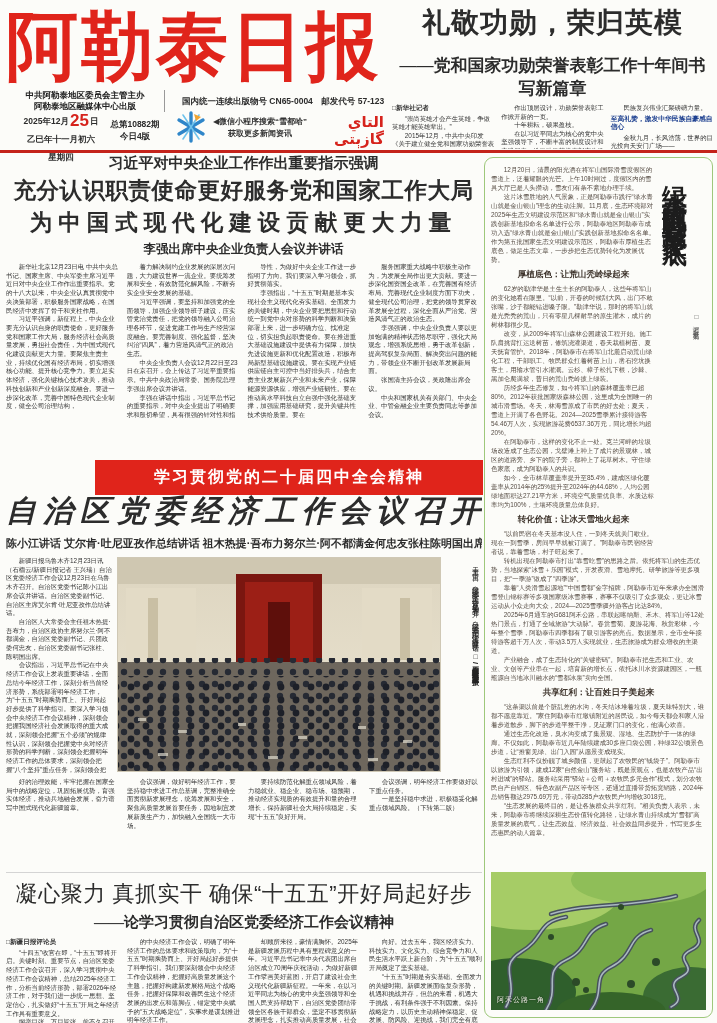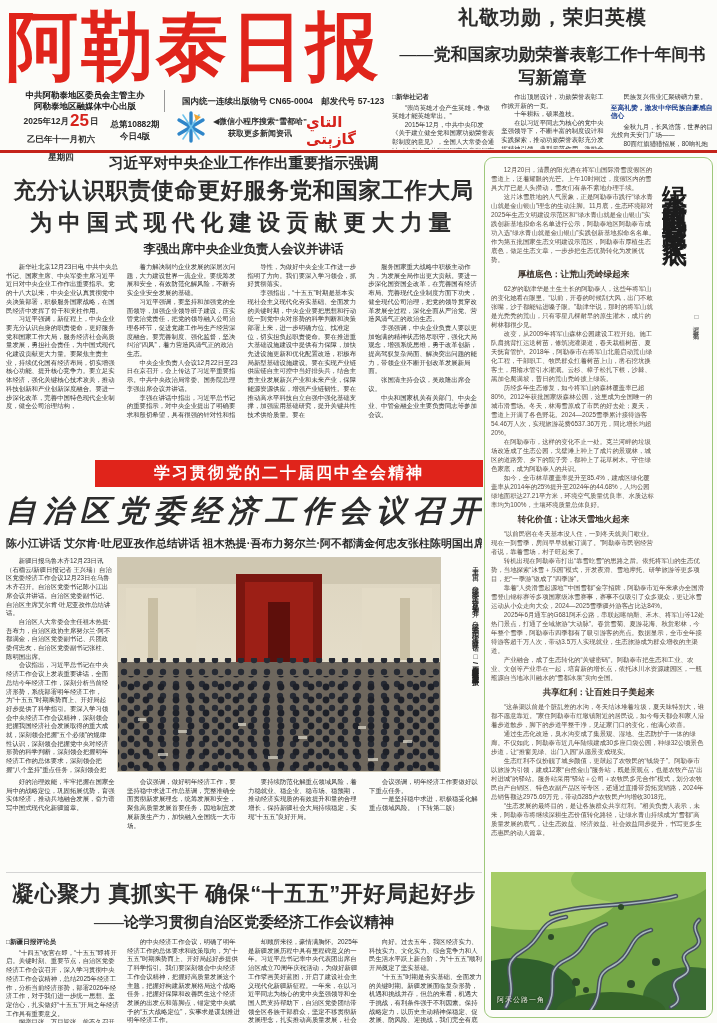--- a/index.html
+++ b/index.html
@@ -21,64 +21,64 @@
   .date-block{position:absolute;left:10px;top:110px;width:90px;text-align:center;
     font-size:8.5px;font-weight:bold;line-height:18px;}
   .date-big{color:#d6231c;font-size:17px;font-weight:900;vertical-align:-2px;padding:0 1px;}
   .issue-block{position:absolute;left:100px;top:116px;width:58px;text-align:center;
     font-size:8.5px;font-weight:bold;line-height:12px;}
   .header-vline{position:absolute;left:158px;top:88px;width:1px;height:22px;background:#999;}
   .pubcode{position:absolute;left:176px;top:94px;width:190px;font-size:8.5px;font-weight:bold;white-space:nowrap;}
   .logo-wrap{position:absolute;left:168px;top:108px;width:34px;height:34px;}
   .wechat{position:absolute;left:206px;top:114px;width:96px;text-align:center;
     font-size:8px;font-weight:bold;line-height:12px;color:#333;}
-  .uy-title{position:absolute;left:300px;top:112px;width:78px;text-align:left;
+  .uy-title{position:absolute;left:300px;top:112px;width:78px;text-align:right;
     color:#d6231c;font-weight:900;font-size:15px;line-height:17px;font-family:"DejaVu Sans",sans-serif;}
   
   .honor{position:absolute;left:392px;top:2px;width:321px;height:147px;overflow:hidden;}
-  .honor-hl{margin:2px 0 12px;text-align:center;font-size:20px;font-weight:900;letter-spacing:1px;}
+  .honor-hl{margin:2px 0 12px;text-align:center;font-size:28px;font-weight:900;letter-spacing:1px;}
   .honor-deck{margin:3px 0 4px;text-align:center;font-size:17px;font-weight:900;
     font-family:"Liberation Serif",serif;}
   .honor-cols{display:flex;gap:7px;height:66px;overflow:hidden;}
   .honor-col{flex:1;font-size:6.4px;line-height:8.6px;color:#333;}
   .byline{font-weight:bold;font-size:6.6px;margin:0 0 2px;}
   .tinyp{margin:0;text-indent:2em;}
   .tiny-subhead{margin:2px 0;font-weight:bold;font-size:6.8px;color:#1c3f8f;}
   
   .red-rule{position:absolute;left:0;top:150px;width:717px;height:3px;background:#c4231b;}
   
   .soe{position:absolute;left:6px;top:151px;width:475px;height:300px;overflow:hidden;}
   .soe-kicker{margin:3px 0 0;text-align:center;font-size:15px;font-weight:900;
     font-family:"Liberation Serif",serif;}
   .soe-hl1{margin:2px 0 0;text-align:center;font-size:22.5px;font-weight:900;letter-spacing:0.5px;white-space:nowrap;}
   .soe-hl2{margin:1px 0 0;text-align:center;font-size:22.5px;font-weight:900;letter-spacing:6px;white-space:nowrap;}
   .soe-deck{margin:3px 0 5px;text-align:center;font-size:12.5px;font-weight:900;}
   .cols4{display:flex;gap:8px;overflow:hidden;}
   .soe .cols4{height:172px;}
   .col{flex:1;font-size:6.4px;line-height:8.7px;color:#333;}
   
-  .banner{position:absolute;left:95px;top:460px;width:388px;height:27px;background:#e0241b;
+  .banner{position:absolute;left:95px;top:460px;width:388px;height:35px;background:#e0241b;
     color:#fff;display:flex;align-items:center;justify-content:center;
     font-size:16px;font-weight:900;letter-spacing:2px;}
   
   .economy{position:absolute;left:6px;top:489px;width:476px;height:380px;overflow:hidden;}
   .eco-hl{margin:2px 0 0;text-align:center;font-size:30px;font-weight:900;letter-spacing:7px;
     font-family:"Liberation Serif",serif;white-space:nowrap;font-style:italic;}
   .eco-deck{margin:4px 0 6px;text-align:center;font-size:11px;font-weight:900;white-space:nowrap;}
   .eco-mid{display:flex;gap:5px;height:216px;overflow:hidden;}
   .eco-leftcol{width:106px;flex:none;font-size:6.4px;line-height:8.7px;color:#333;overflow:hidden;}
   .eco-photo{width:322px;height:213px;flex:none;border:1px solid #cfc8b5;}
   .eco-caption{flex:1;writing-mode:vertical-rl;font-size:7px;line-height:13px;
     letter-spacing:1.5px;color:#222;padding-top:4px;height:205px;}
   .eco-credit{font-weight:bold;letter-spacing:0.5px;}
   .eco-bottom{margin-top:5px;height:76px;}
   
   .commentary{position:absolute;left:6px;top:872px;width:476px;height:151px;overflow:hidden;
     border-top:1px solid #d4d4d4;}
-  .com-hl{margin:6px 0 0;text-align:center;font-size:22px;font-weight:700;letter-spacing:0.5px;white-space:nowrap;}
+  .com-hl{margin:6px 0 0;text-align:center;font-size:22px;font-weight:400;letter-spacing:0.5px;white-space:nowrap;}
   .com-deck{margin:4px 0 6px;text-align:center;font-size:15px;font-weight:900;
     font-family:"Liberation Serif",serif;}
   .commentary .cols4{height:86px;}
   
   .green{position:absolute;left:484px;top:157px;width:229px;height:861px;
     border:1.5px solid #9ec87b;border-radius:9px;box-sizing:border-box;
     padding:7px 6px;overflow:hidden;display:flex;flex-direction:column;}
   .g-body{flex:1;overflow:hidden;font-size:6.4px;line-height:9px;color:#564c44;}
   .g-hl-float{float:right;width:46px;height:372px;margin:0 0 4px 4px;
     display:flex;flex-direction:row;}

